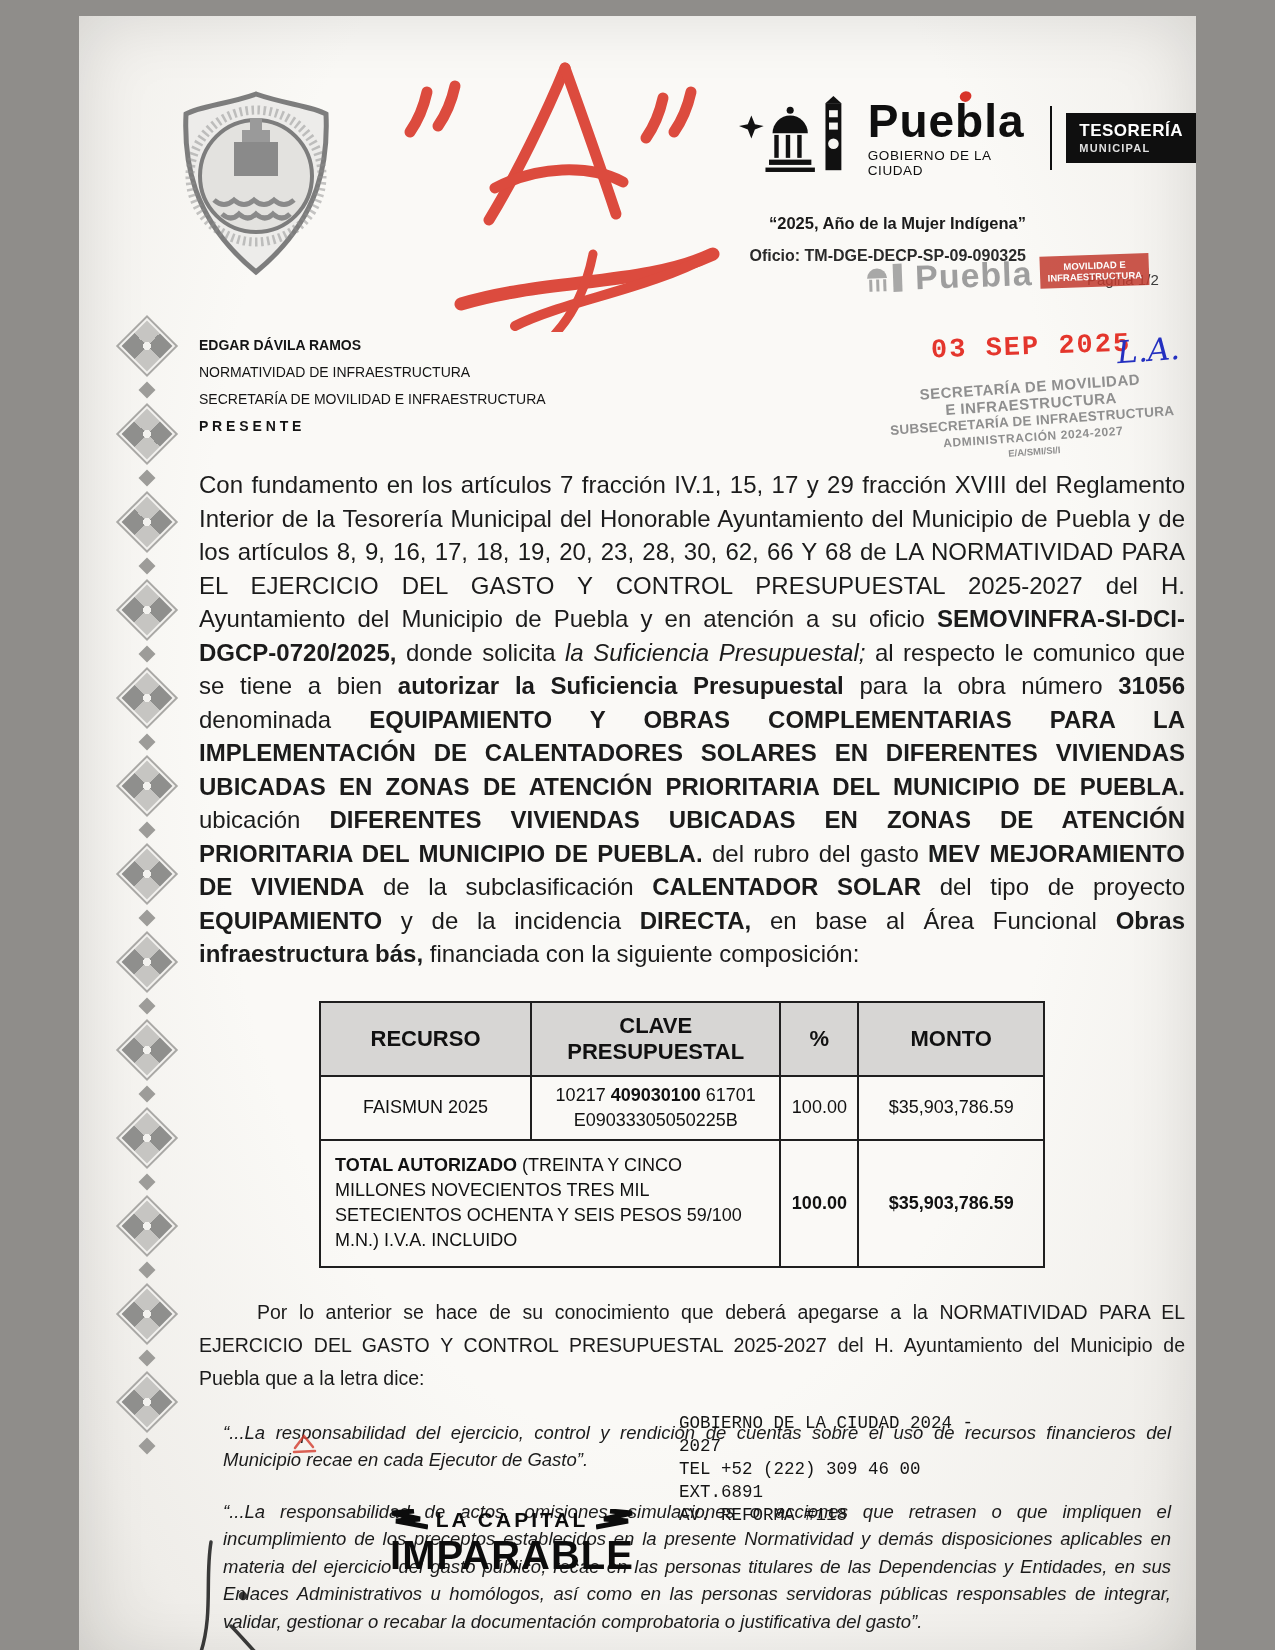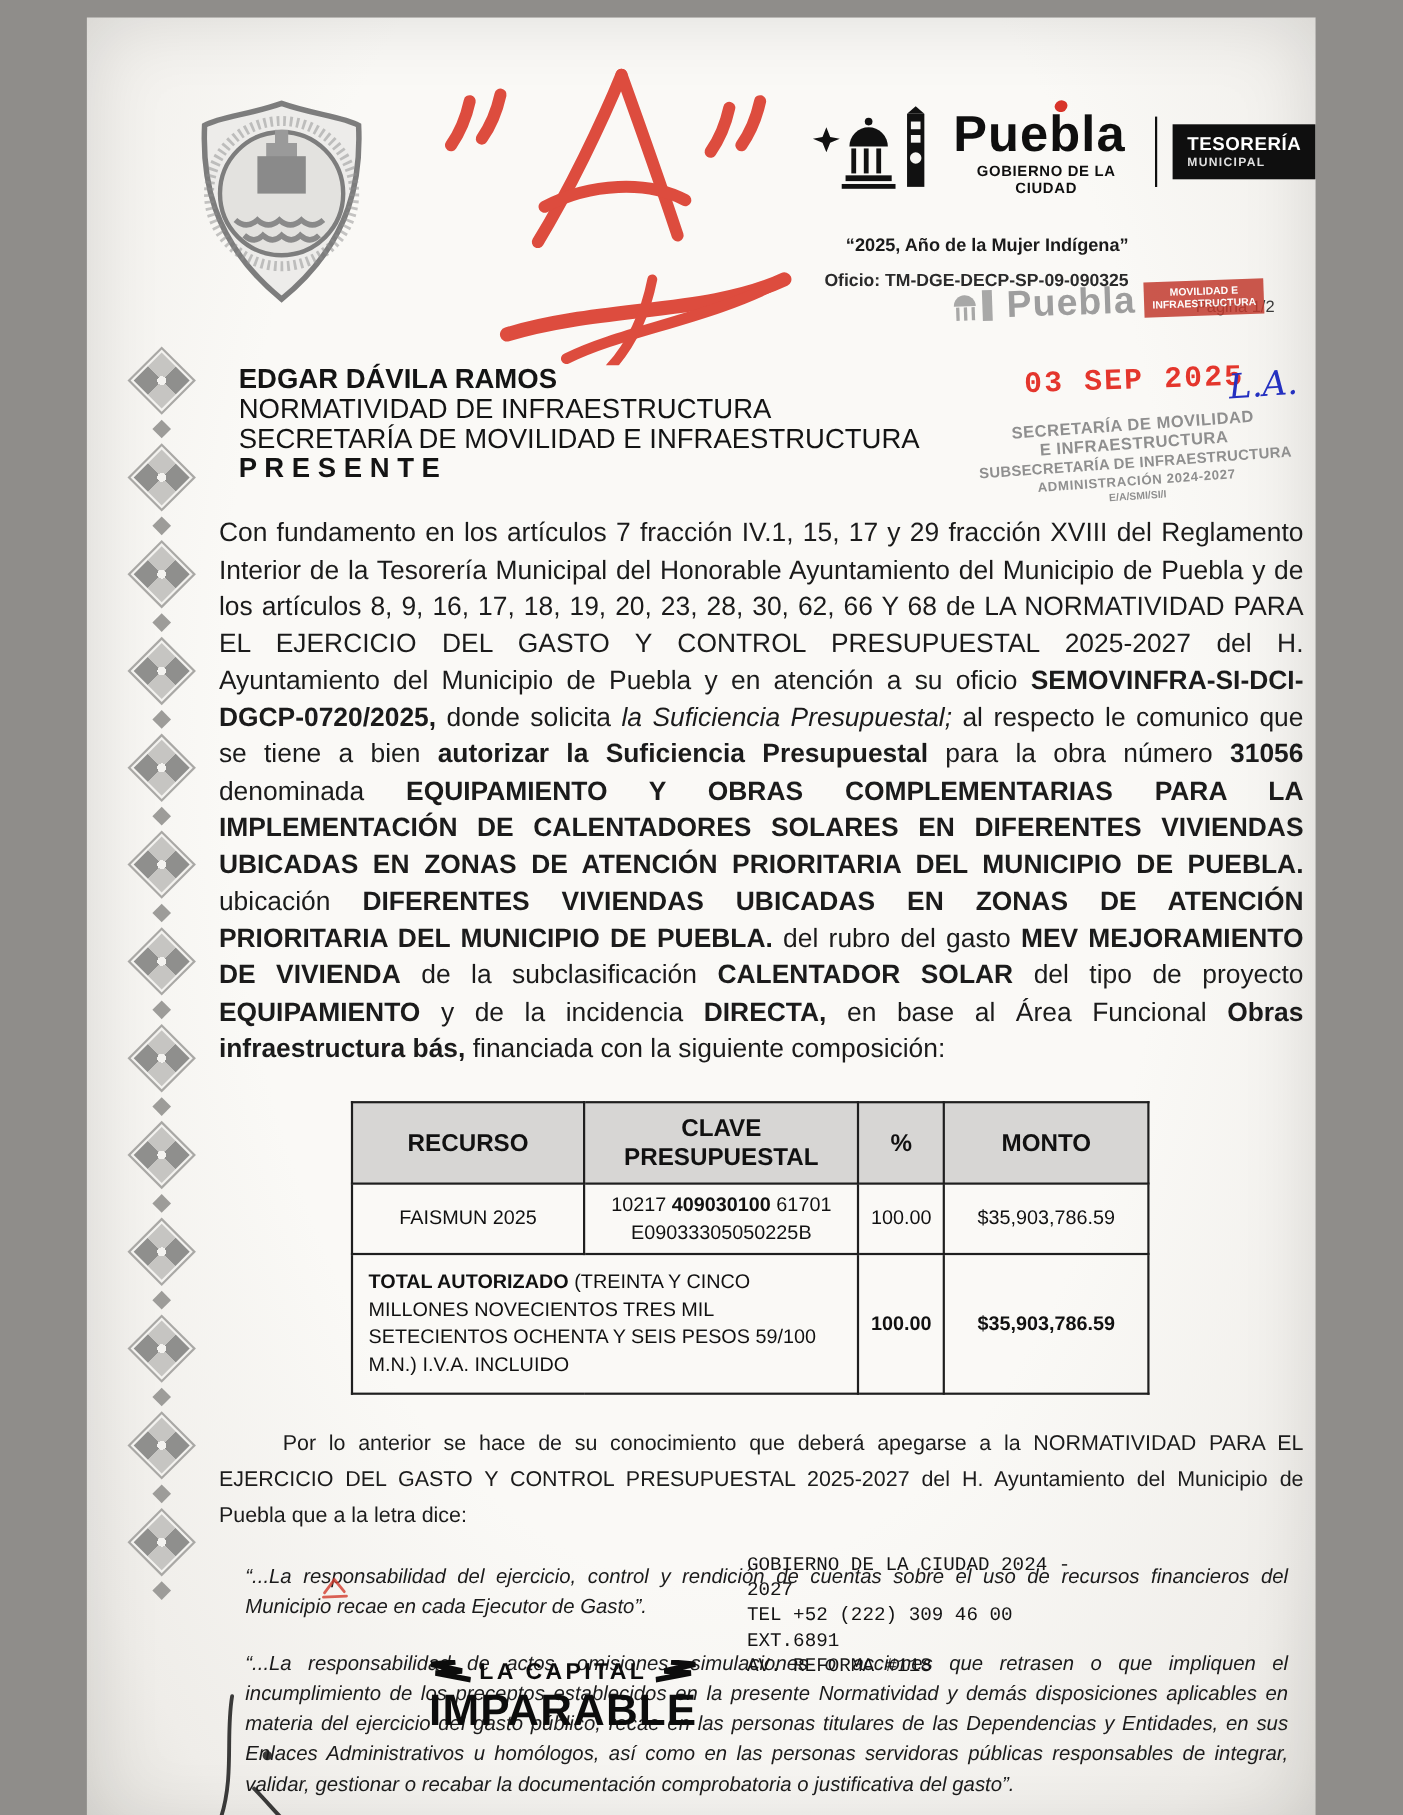--- a/index.html
+++ b/index.html
@@ -26,21 +26,21 @@
   .crest{position:absolute;left:95px;top:72px;}
 
   
   .red-a{position:absolute;left:318px;top:26px;}
 
   
   .logo-block{position:absolute;left:660px;top:76px;display:flex;align-items:center;gap:14px;}
   .logo-text{position:relative;}
   .logo-puebla{font-size:46px;font-weight:800;letter-spacing:1px;color:#0f0f0f;line-height:1;}
   .logo-accent{position:absolute;left:92px;top:-7px;width:11px;height:11px;background:#d8342a;border-radius:60% 40% 55% 45%;transform:rotate(25deg);}
-  .logo-sub{font-size:13.5px;font-weight:700;letter-spacing:.6px;color:#0f0f0f;margin-top:4px;text-align:center;}
+  .logo-sub{font-size:13.5px;font-weight:400;letter-spacing:.6px;color:#0f0f0f;margin-top:4px;}
   .logo-divider{width:3px;height:64px;background:#0f0f0f;}
   .logo-box{background:#0f0f0f;color:#fff;padding:9px 13px;text-align:left;}
   .logo-box .tes{font-weight:700;font-size:17px;letter-spacing:.5px;line-height:1.05;}
   .logo-box .muni{font-weight:600;font-size:11px;letter-spacing:1.2px;color:#e0e0e0;margin-top:2px;}
 
   .slogan{position:absolute;right:170px;top:198px;font-weight:700;font-size:16.5px;color:#1a1a1a;}
   .oficio{position:absolute;right:170px;top:231px;font-weight:700;font-size:16px;color:#2a2a2a;}
   .pagina{position:absolute;left:1008px;top:255px;font-size:15px;color:#3a3a3a;}
 
   
@@ -50,21 +50,21 @@
 
   .date-stamp{position:absolute;left:852px;top:316px;font-family:"Liberation Mono",monospace;font-weight:700;font-size:27px;color:#e3261c;letter-spacing:2px;transform:rotate(-2deg);opacity:.92;}
   .blue-note{position:absolute;left:1038px;top:316px;font-family:"DejaVu Serif",serif;font-style:italic;font-size:31px;color:#2430c0;transform:rotate(-4deg);}
 
   .recv-stamp{position:absolute;left:795px;top:362px;width:316px;text-align:center;color:#8f8f8f;font-weight:700;transform:rotate(-4deg);}
   .recv-stamp .l1,.recv-stamp .l2{font-size:15px;line-height:17px;letter-spacing:.5px;}
   .recv-stamp .l3{font-size:13.5px;line-height:17px;letter-spacing:.3px;}
   .recv-stamp .l4{font-size:12px;line-height:16px;letter-spacing:.6px;}
   .recv-stamp .l5{font-size:9.5px;line-height:13px;}
 
-  .recipient{position:absolute;left:138px;top:316px;font-size:25px;line-height:27px;color:#141414;}
+  .recipient{position:absolute;left:120px;top:316px;font-size:14px;line-height:27px;color:#141414;}
   .recipient .name{font-weight:700;}
   .recipient .presente{font-weight:700;}
 
   .content{position:absolute;left:120px;top:452px;width:986px;}
   .body-par{margin:0;font-size:24px;line-height:33.5px;text-align:justify;}
   .budget-table{margin:30px 0 0 120px;border-collapse:collapse;width:726px;font-size:18px;color:#111;}
   .budget-table th,.budget-table td{border:2px solid #1f1f1f;padding:6px 10px;}
   .budget-table th{background:#d7d6d4;font-weight:700;text-align:center;padding:10px 6px;font-size:22px;}
   .budget-table .center{text-align:center;}
   .budget-table td{line-height:1.4;}

